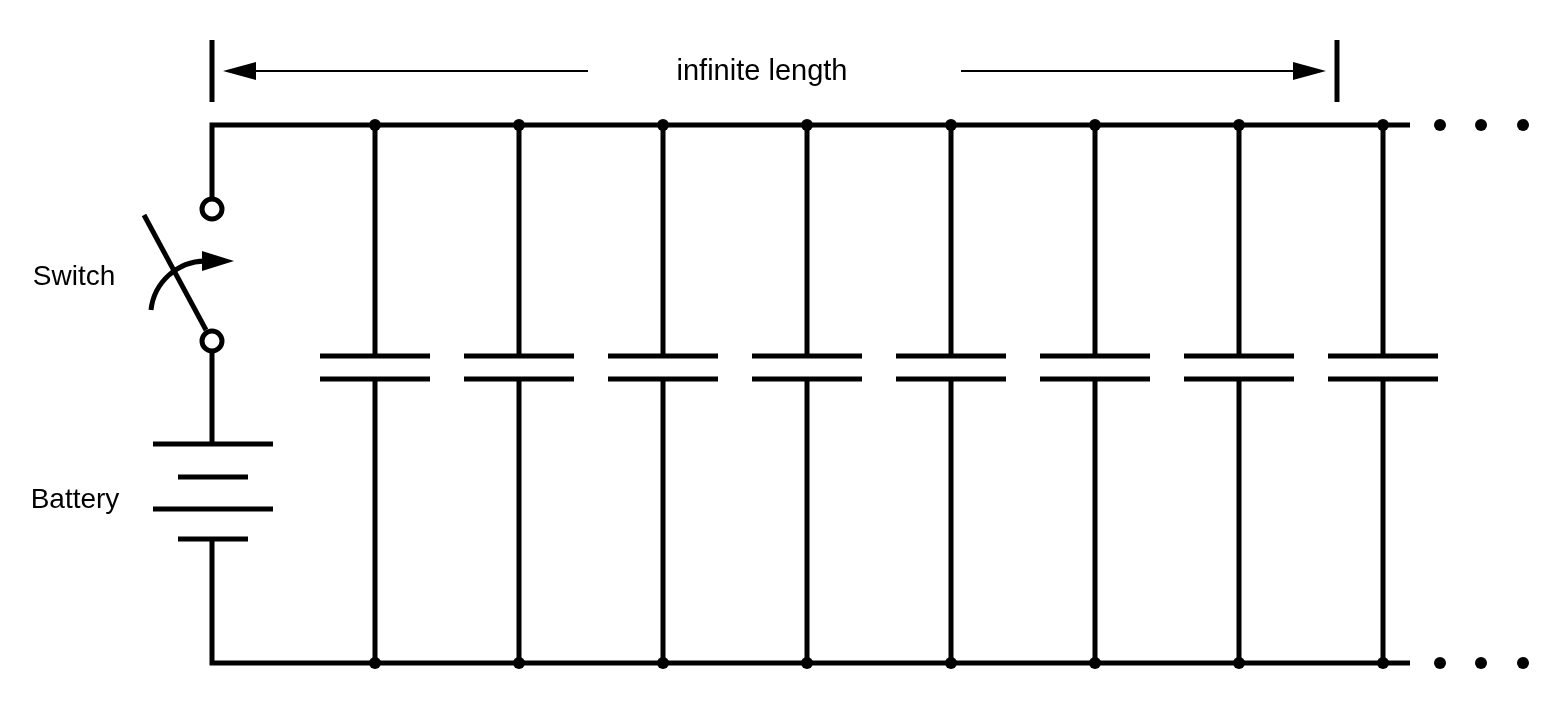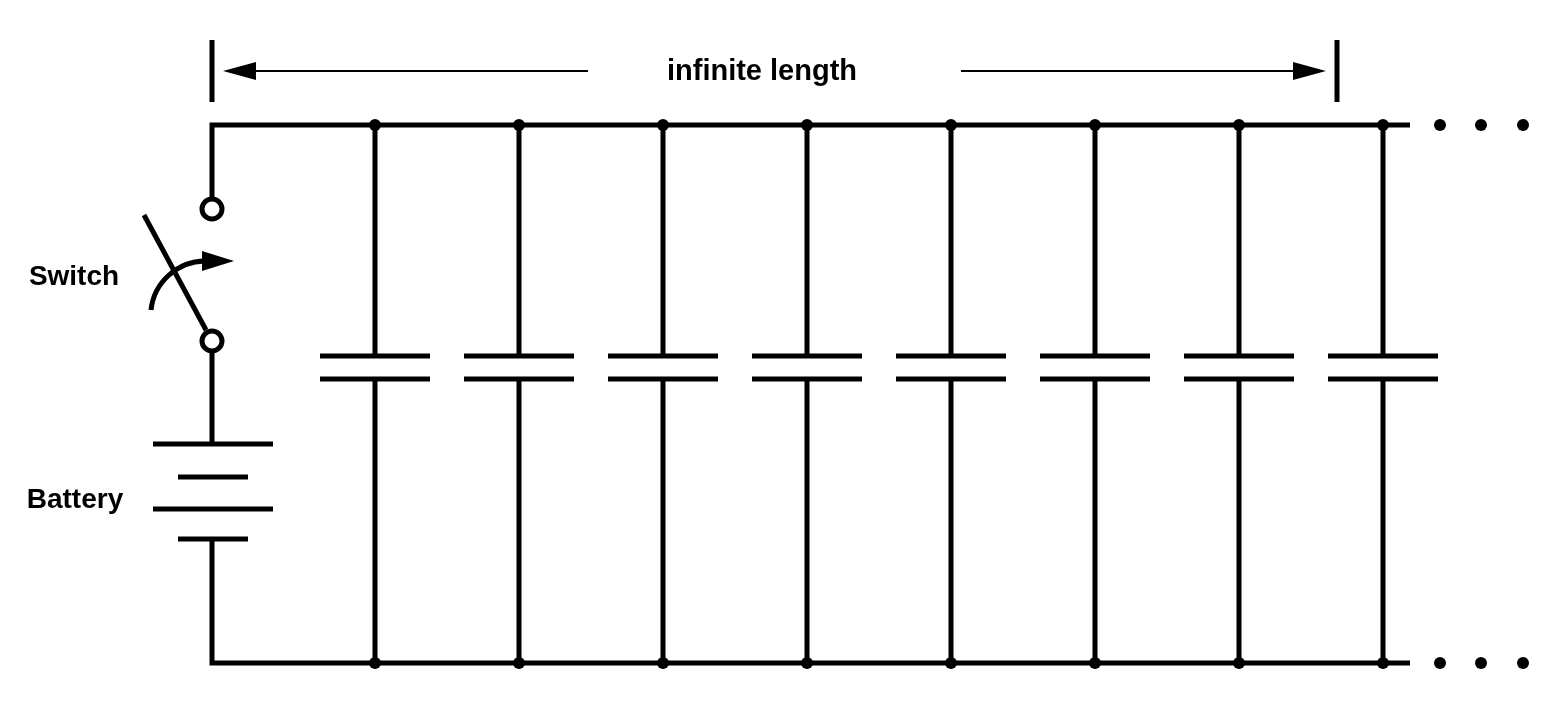--- a/index.html
+++ b/index.html
@@ -1,17 +1,17 @@
 <!DOCTYPE html>
 <html><head>
 <meta charset="utf-8">
 <style>
   html, body { margin:0; padding:0; background:#ffffff; }
   body { width:1563px; height:712px; overflow:hidden; }
-  #stage { position:relative; width:1563px; height:712px;font-weight:bold; }
+  #stage { position:relative; width:1563px; height:712px; }
   svg { position:absolute; left:0; top:0; }
   .lbl { font-family:"Liberation Sans", "DejaVu Sans", sans-serif; fill:#000; }
 </style>
 </head>
 <body>
 
 <div id="stage">
 <svg width="1563" height="712" viewBox="0 0 1563 712" xmlns="http://www.w3.org/2000/svg">
 
   <g stroke="#000" fill="#000">

